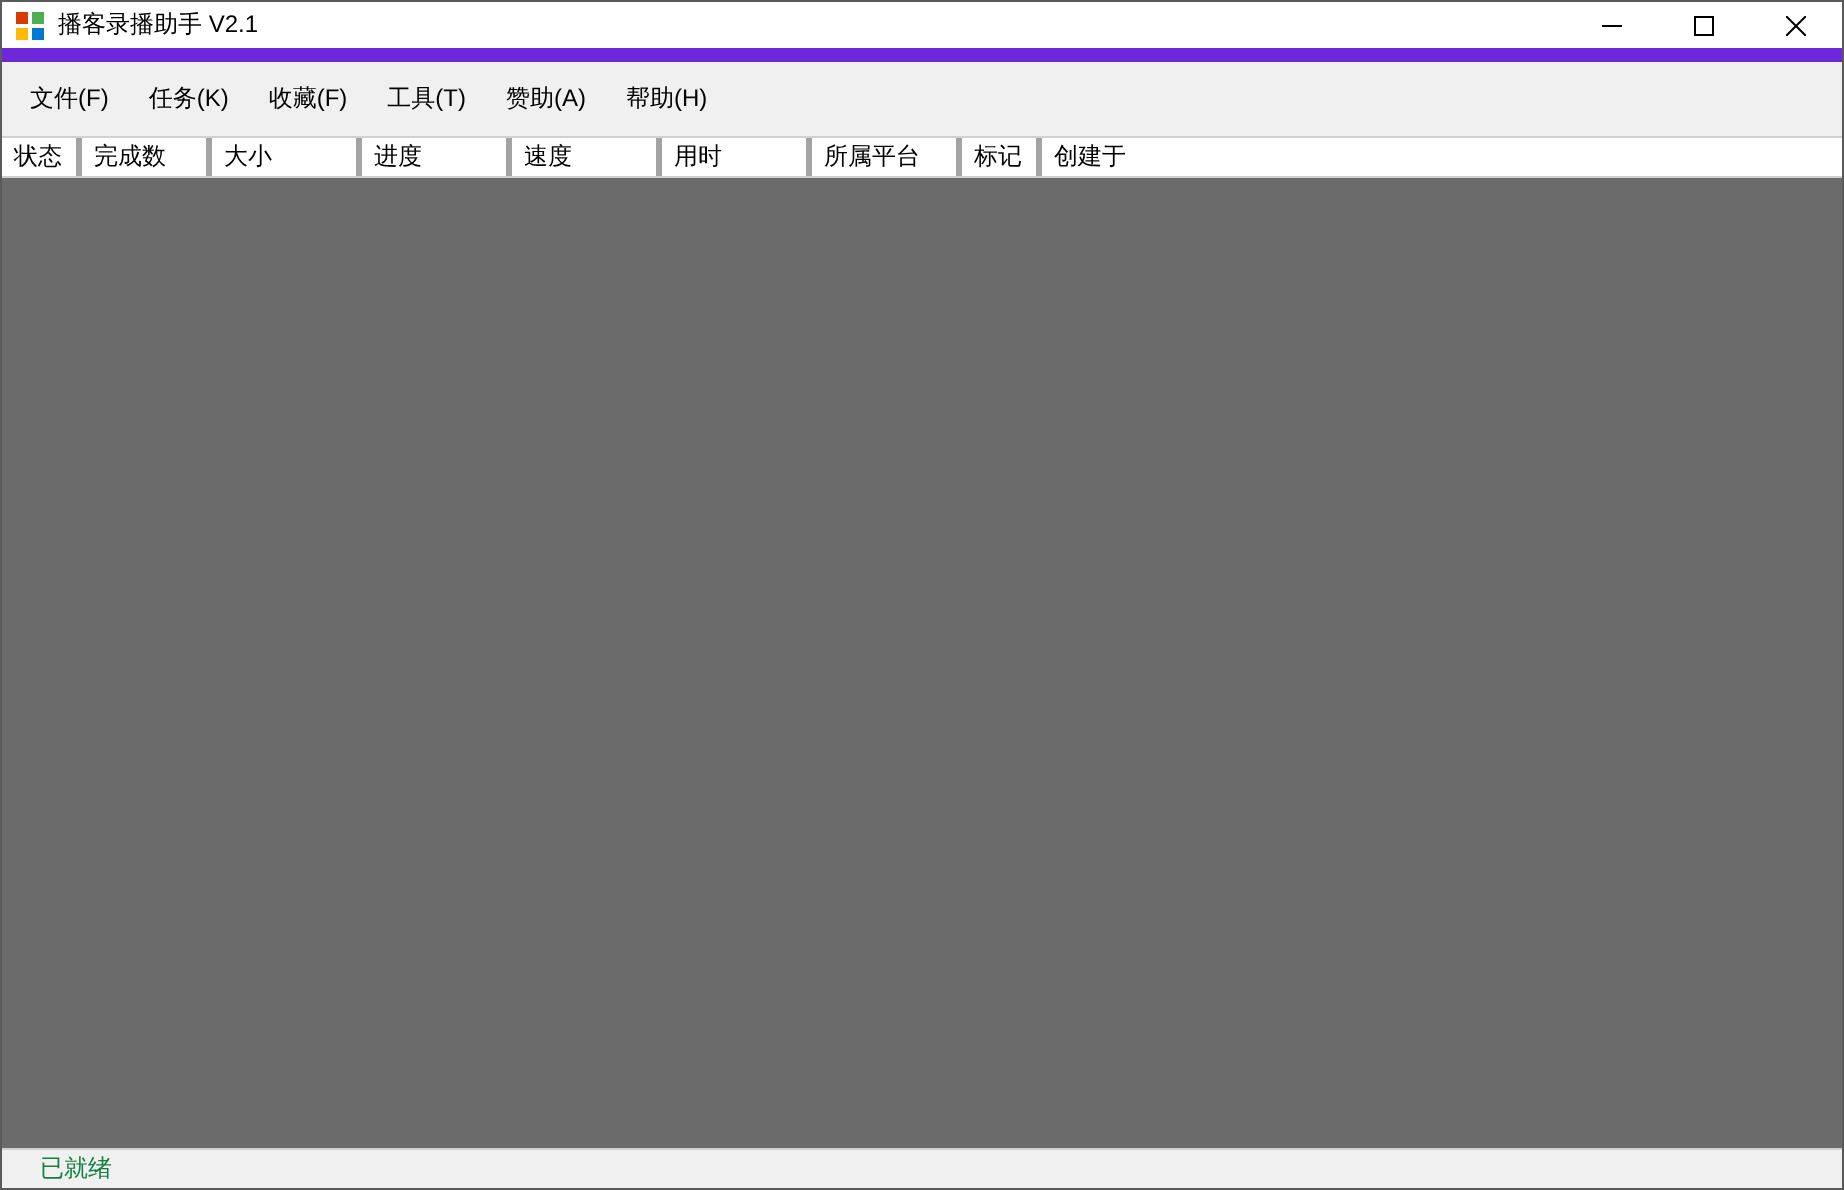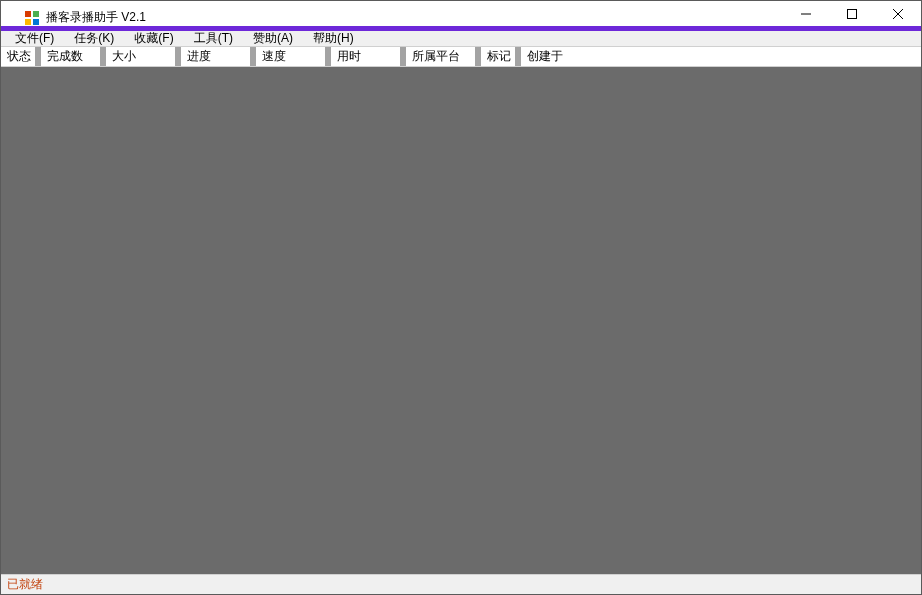--- a/index.html
+++ b/index.html
@@ -11,23 +11,23 @@
       height: 595px;
       overflow: hidden;
       border: 1px solid #5a5a5a;
       display: flex;
       flex-direction: column;
     }
     .titlebar {
       height: 30px;
       background: #fff;
       display: flex;
-      align-items: flex-end;
-      padding-left: 23px;
-      border-bottom: 5px solid #6d28d9;
+      align-items: center;
+      padding-left: 6px;
+      border-bottom: 7px solid #6d28d9;
     }
     .titlebar .app-icon {
       width: 16px;
       height: 16px;
       margin-right: 6px;
       display: inline-flex;
       align-items: center;
       justify-content: center;
     }
     .titlebar .title-text {
@@ -42,21 +42,21 @@
     .win-btn {
       width: 46px;
       height: 100%;
       display: flex;
       align-items: center;
       justify-content: center;
       color: #000;
       font-family: Arial, sans-serif;
     }
     .menubar {
-      height: 16px;
+      height: 38px;
       background: #f0f0f0;
       display: flex;
       align-items: center;
       padding-left: 4px;
       border-bottom: 1px solid #d0d0d0;
       text-align: center;
     }
     .menu-item {
       padding: 0 10px;
       height: 100%;
@@ -65,40 +65,40 @@
       color: #000;
     }
     .header-row {
       height: 20px;
       background: #fff;
       display: flex;
       align-items: stretch;
       border-bottom: 1px solid #d0d0d0;
     }
     .header-cell {
-      border-right: 6px solid #a3a3a3;
+      border-right: 3px solid #a3a3a3;
       display: flex;
       align-items: center;
       padding-left: 6px;
       color: #000;
       white-space: nowrap;
       overflow: hidden;
     }
     .content-area {
       flex: 1;
       background: #6b6b6b;
     }
     .statusbar {
       height: 20px;
       background: #f0f0f0;
       display: flex;
       align-items: center;
-      padding-left: 6px;
+      padding-left: 19px;
       border-top: 1px solid #d0d0d0;
-      color: #c2410c;
+      color: #15803d;
     }
     svg { display: block; }
   </style>
 </head>
 <body>
 
 <div class="titlebar">
   <span class="app-icon">
     <svg width="16" height="16" viewBox="0 0 16 16">
       <rect x="1" y="1" width="6" height="6" fill="#d83b01"></rect>

